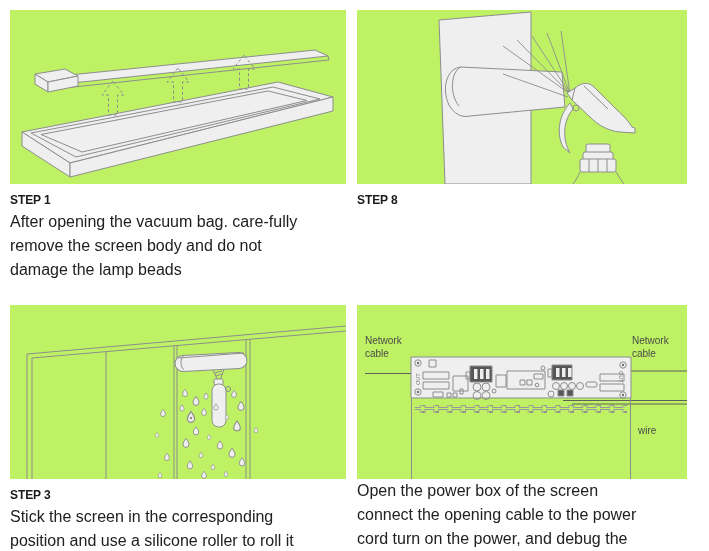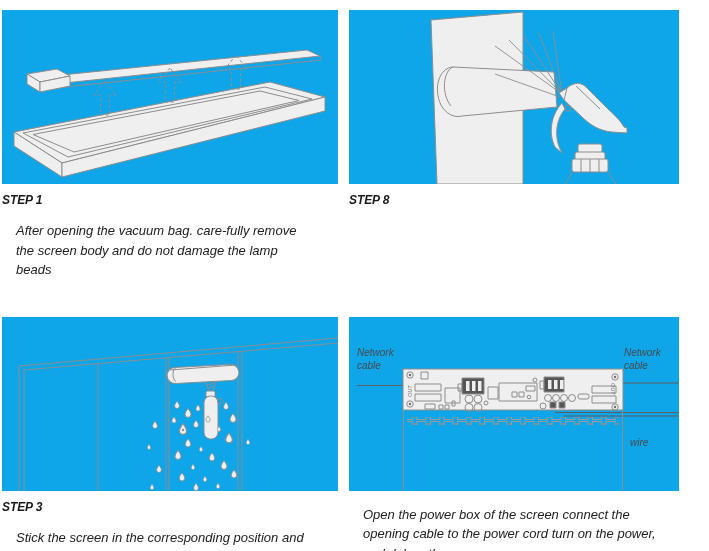--- a/index.html
+++ b/index.html
@@ -1,38 +1,38 @@
 <!DOCTYPE html>
 <html><head>
 <meta charset="utf-8">
 <style>
   html,body{margin:0;padding:0;}
   body{
     width:709px;height:551px;background:#ffffff;
     font-family:"Liberation Sans","DejaVu Sans",sans-serif;
     color:#202020;overflow:hidden;
   }
-  .page{box-sizing:border-box;width:709px;height:551px;padding:10px 0 0 2px;font-style:italic;}
+  .page{box-sizing:border-box;width:709px;height:551px;padding:10px 0 0 10px;}
   .grid{
     display:grid;
     grid-template-columns:336px 330px;
     column-gap:11px;row-gap:23px;
     align-items:start;
   }
   .step{width:100%;}
   .illus{
-    position:relative;height:174px;background:#0ea5e9;overflow:hidden;
+    position:relative;height:174px;background:#bef264;overflow:hidden;
   }
   .illus svg{display:block;}
   .step-title{
     margin:9px 0 3px 0;font-size:12px;font-weight:700;color:#1a1a1a;
     letter-spacing:-0.1px;
   }
   .step-desc{
-    margin:14px;font-size:13px;line-height:1.5;color:#212121;max-width:300px;
+    margin:0;font-size:16px;line-height:1.5;color:#212121;max-width:300px;
   }
   .anno{
     position:absolute;font-size:10px;line-height:1.3;color:#4a4a4a;
   }
   .anno-net-left{left:8px;top:29px;width:56px;}
   .anno-net-right{left:275px;top:29px;width:56px;}
   .anno-wire{left:281px;top:119px;}
 </style>
 </head>
 <body>

